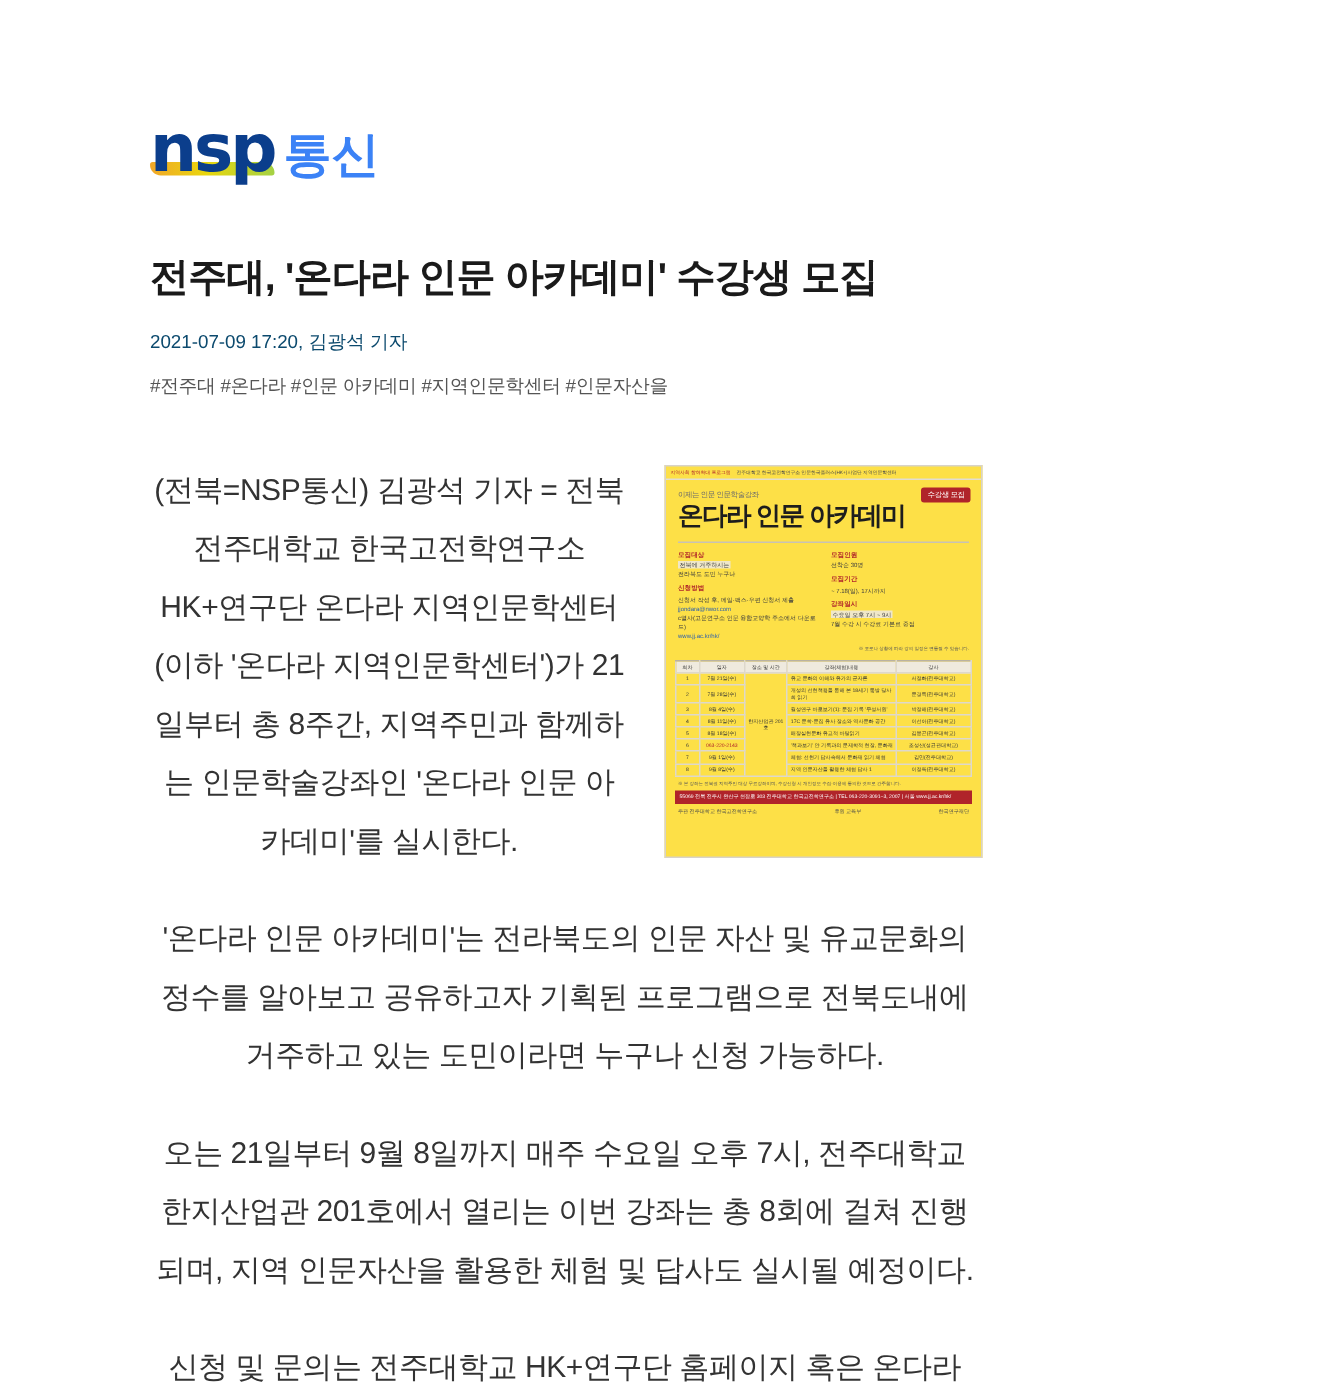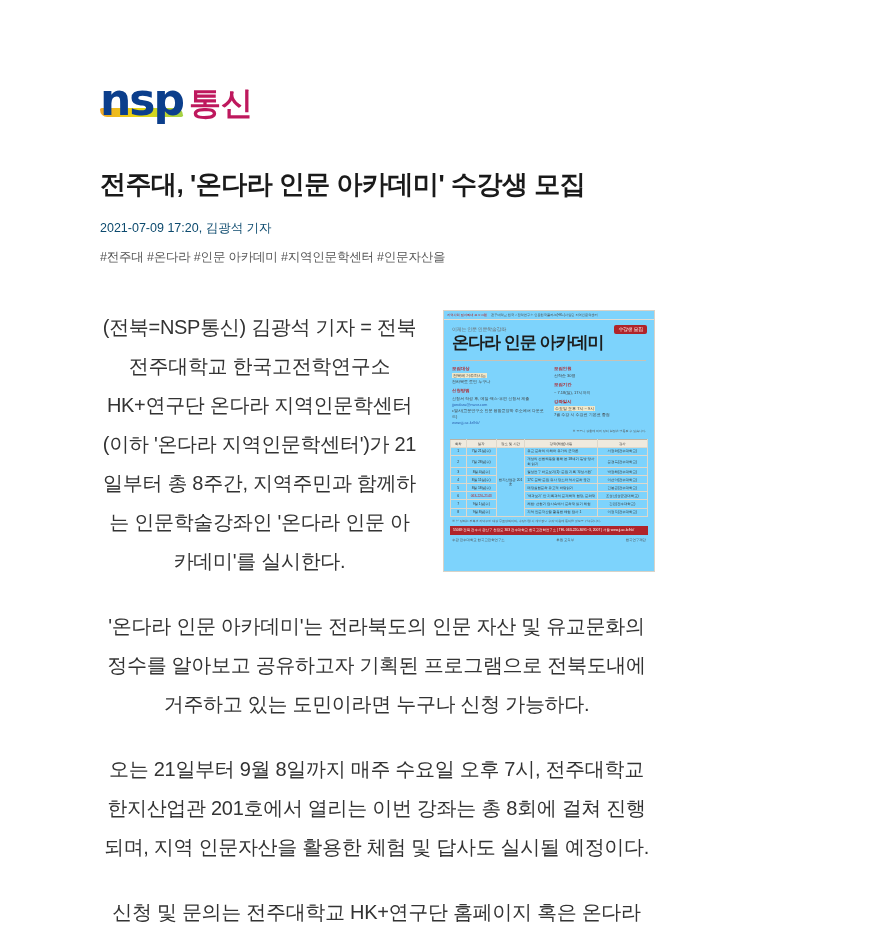--- a/index.html
+++ b/index.html
@@ -53,21 +53,21 @@
     border-radius: 2px 8px 2px 8px;
     opacity: .95;
   }
   .logo-mark .mark-text {
     position: relative;
     z-index: 2;
   }
   .logo-word {
     font-size: 32px;
     font-weight: bold;
-    color: #be185d;
+    color: #3b82f6;
     line-height: 1;
     padding-bottom: 3px;
   }
 
   
   .headline {
     margin: 38px 0 0 0;
     font-size: 26px;
     font-weight: bold;
     color: #1a1a1a;
@@ -93,21 +93,21 @@
   }
   .figure {
     float: right;
     width: 210px;
     margin: 2px 0 10px 24px;
   }
   .poster {
     width: 210px;
     height: 260px;
     border: 1px solid #d8d3c8;
-    background: #7dd3fc;
+    background: #fde047;
     position: relative;
     overflow: hidden;
     font-family: "Liberation Sans", sans-serif;
   }
   .poster-topbar {
     display: flex;
     font-size: 3.2px;
     color: #4a4a4a;
     border-bottom: 1px solid #e2ddd2;
     padding: 2px 3px;

